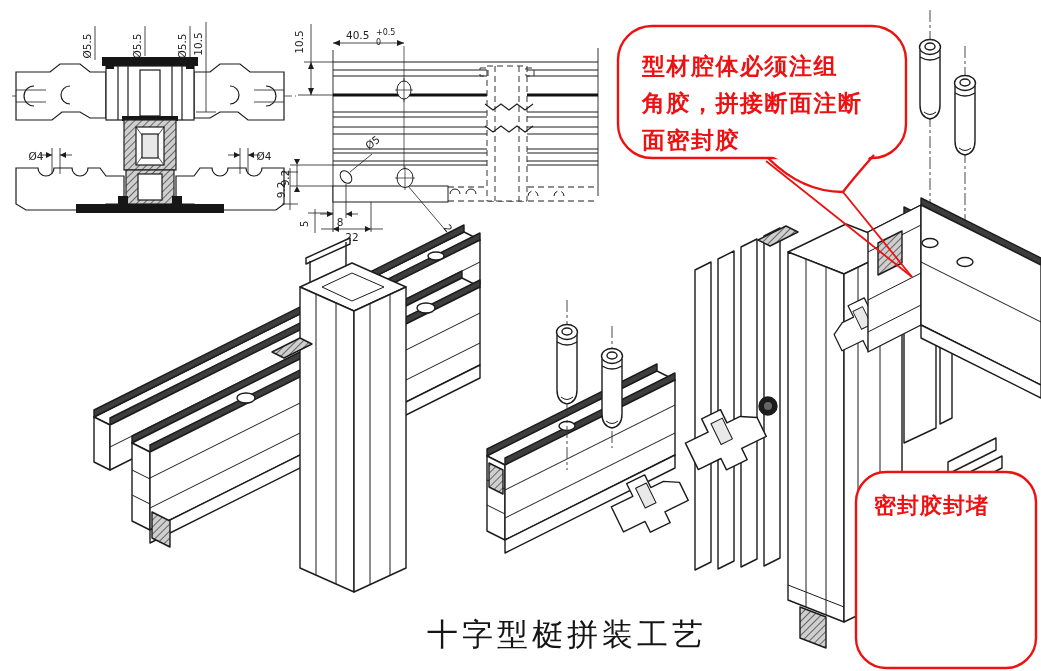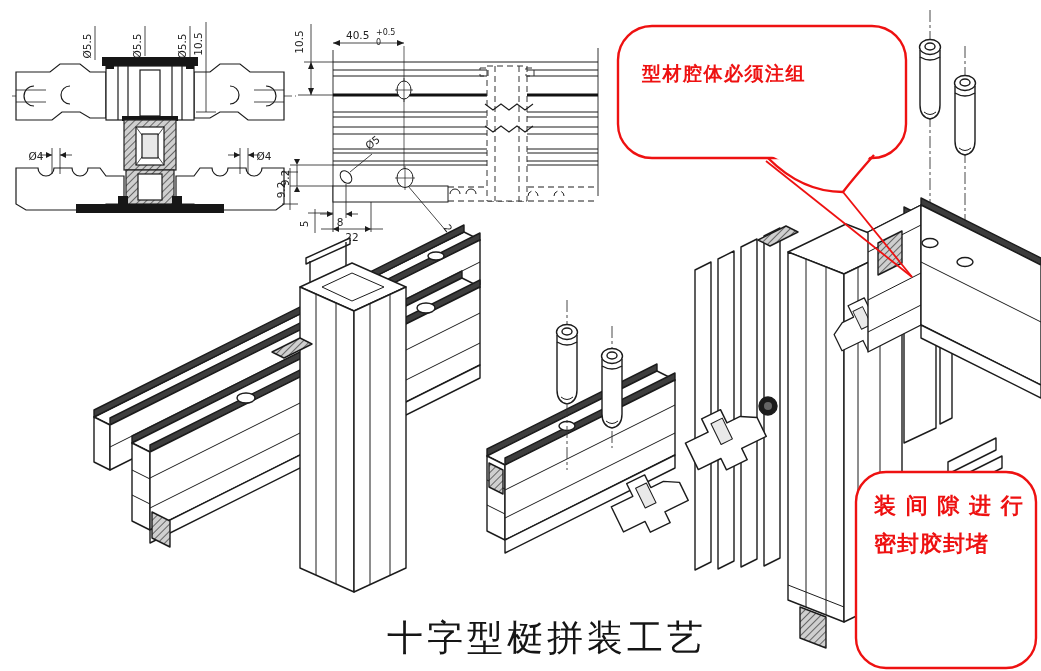--- a/index.html
+++ b/index.html
@@ -4,24 +4,24 @@
 <style>
   html,body{margin:0;padding:0;background:#fff;}
   .canvas{position:relative;width:1041px;height:671px;background:#ffffff;overflow:hidden;
           font-family:"DejaVu Sans",sans-serif;}
   svg text{font-family:"DejaVu Sans",sans-serif;fill:#222;}
   .dim{font-size:10.5px;}
   .dim-sm{font-size:8px;}
   .overlay{position:absolute;}
   .callout-text{color:#ee1111;font-weight:bold;}
   .callout-text .ln{display:block;white-space:nowrap;}
-  .co-top{left:642px;top:55px;width:256px;font-size:19px;line-height:37px;letter-spacing:1.5px;}
+  .co-top{left:642px;top:48px;width:256px;font-size:23px;line-height:37px;letter-spacing:1.5px;}
   .co-bottom{left:874px;top:487px;width:156px;font-size:22px;line-height:38px;letter-spacing:1px;}
-  .caption{left:377px;top:614px;width:340px;text-align:center;color:#151515;
-           font-size:36px;letter-spacing:4px;font-family:"DejaVu Serif","DejaVu Sans",serif;}
+  .caption{left:397px;top:614px;width:340px;text-align:center;color:#151515;
+           font-size:31px;letter-spacing:4px;font-family:"DejaVu Serif","DejaVu Sans",serif;}
 </style>
 </head>
 <body>
 
 <div class="canvas">
 <svg width="1041" height="671" viewBox="0 0 1041 671">
   <defs>
     <pattern id="hatch" width="5" height="5" patternUnits="userSpaceOnUse" patternTransform="rotate(45)">
       <rect width="5" height="5" fill="#cfcfcf"></rect>
       <line x1="0" y1="0" x2="0" y2="5" stroke="#4a4a4a" stroke-width="1.6"></line>
@@ -365,19 +365,20 @@
       <path d="M768,158 Q802,192 843,192" fill="none" stroke="#ee1111" stroke-width="2.4"></path>
       <path d="M874,155 Q852,180 843,192" fill="none" stroke="#ee1111" stroke-width="2.4"></path>
     </g>
     <rect x="856" y="472" width="180" height="196" rx="30" fill="#fff" stroke="#ee1111" stroke-width="2.4"></rect>
   </g>
 </svg>
 
 
 <div class="overlay callout-text co-top">
   <span class="ln">型材腔体必须注组</span>
+  <span class="ln">角胶，拼接断面注断</span>
+  <span class="ln">面密封胶</span>
 </div>
 <div class="overlay callout-text co-bottom">
-  <span class="ln">装 间 隙 进 行</span>
   <span class="ln">密封胶封堵</span>
 </div>
 <div class="overlay caption">十字型梃拼装工艺</div>
 </div>
 
 </body></html>

